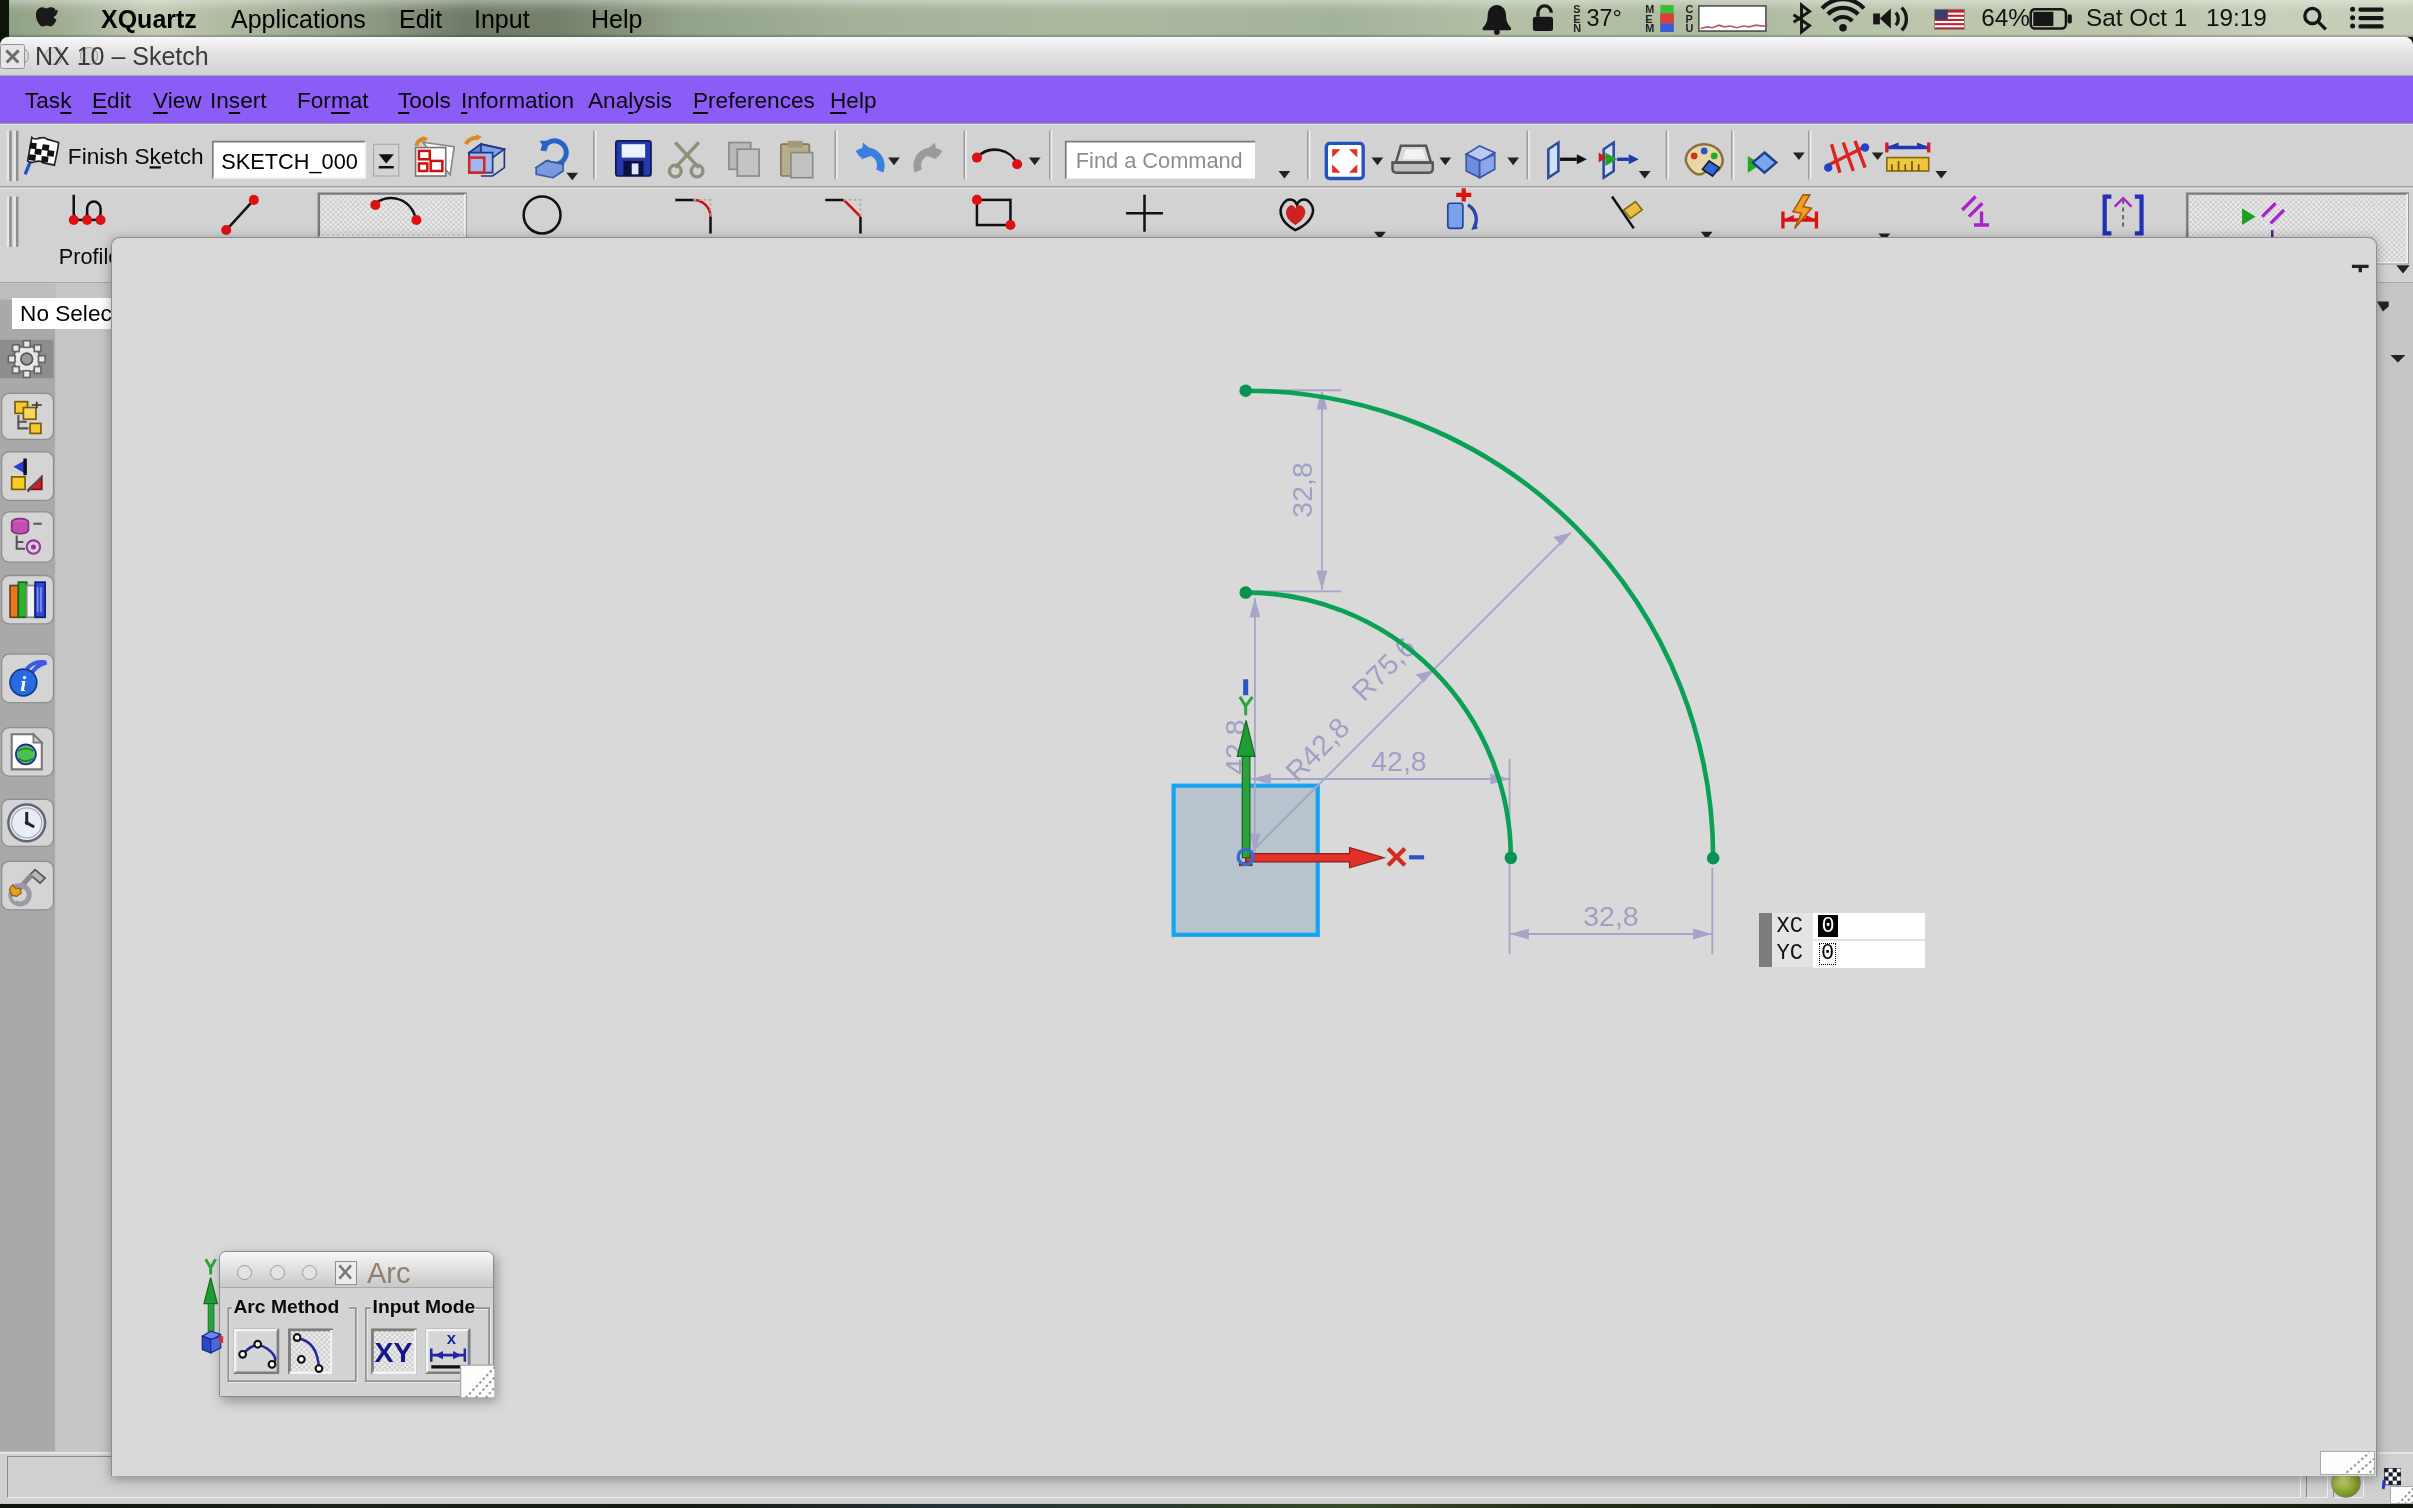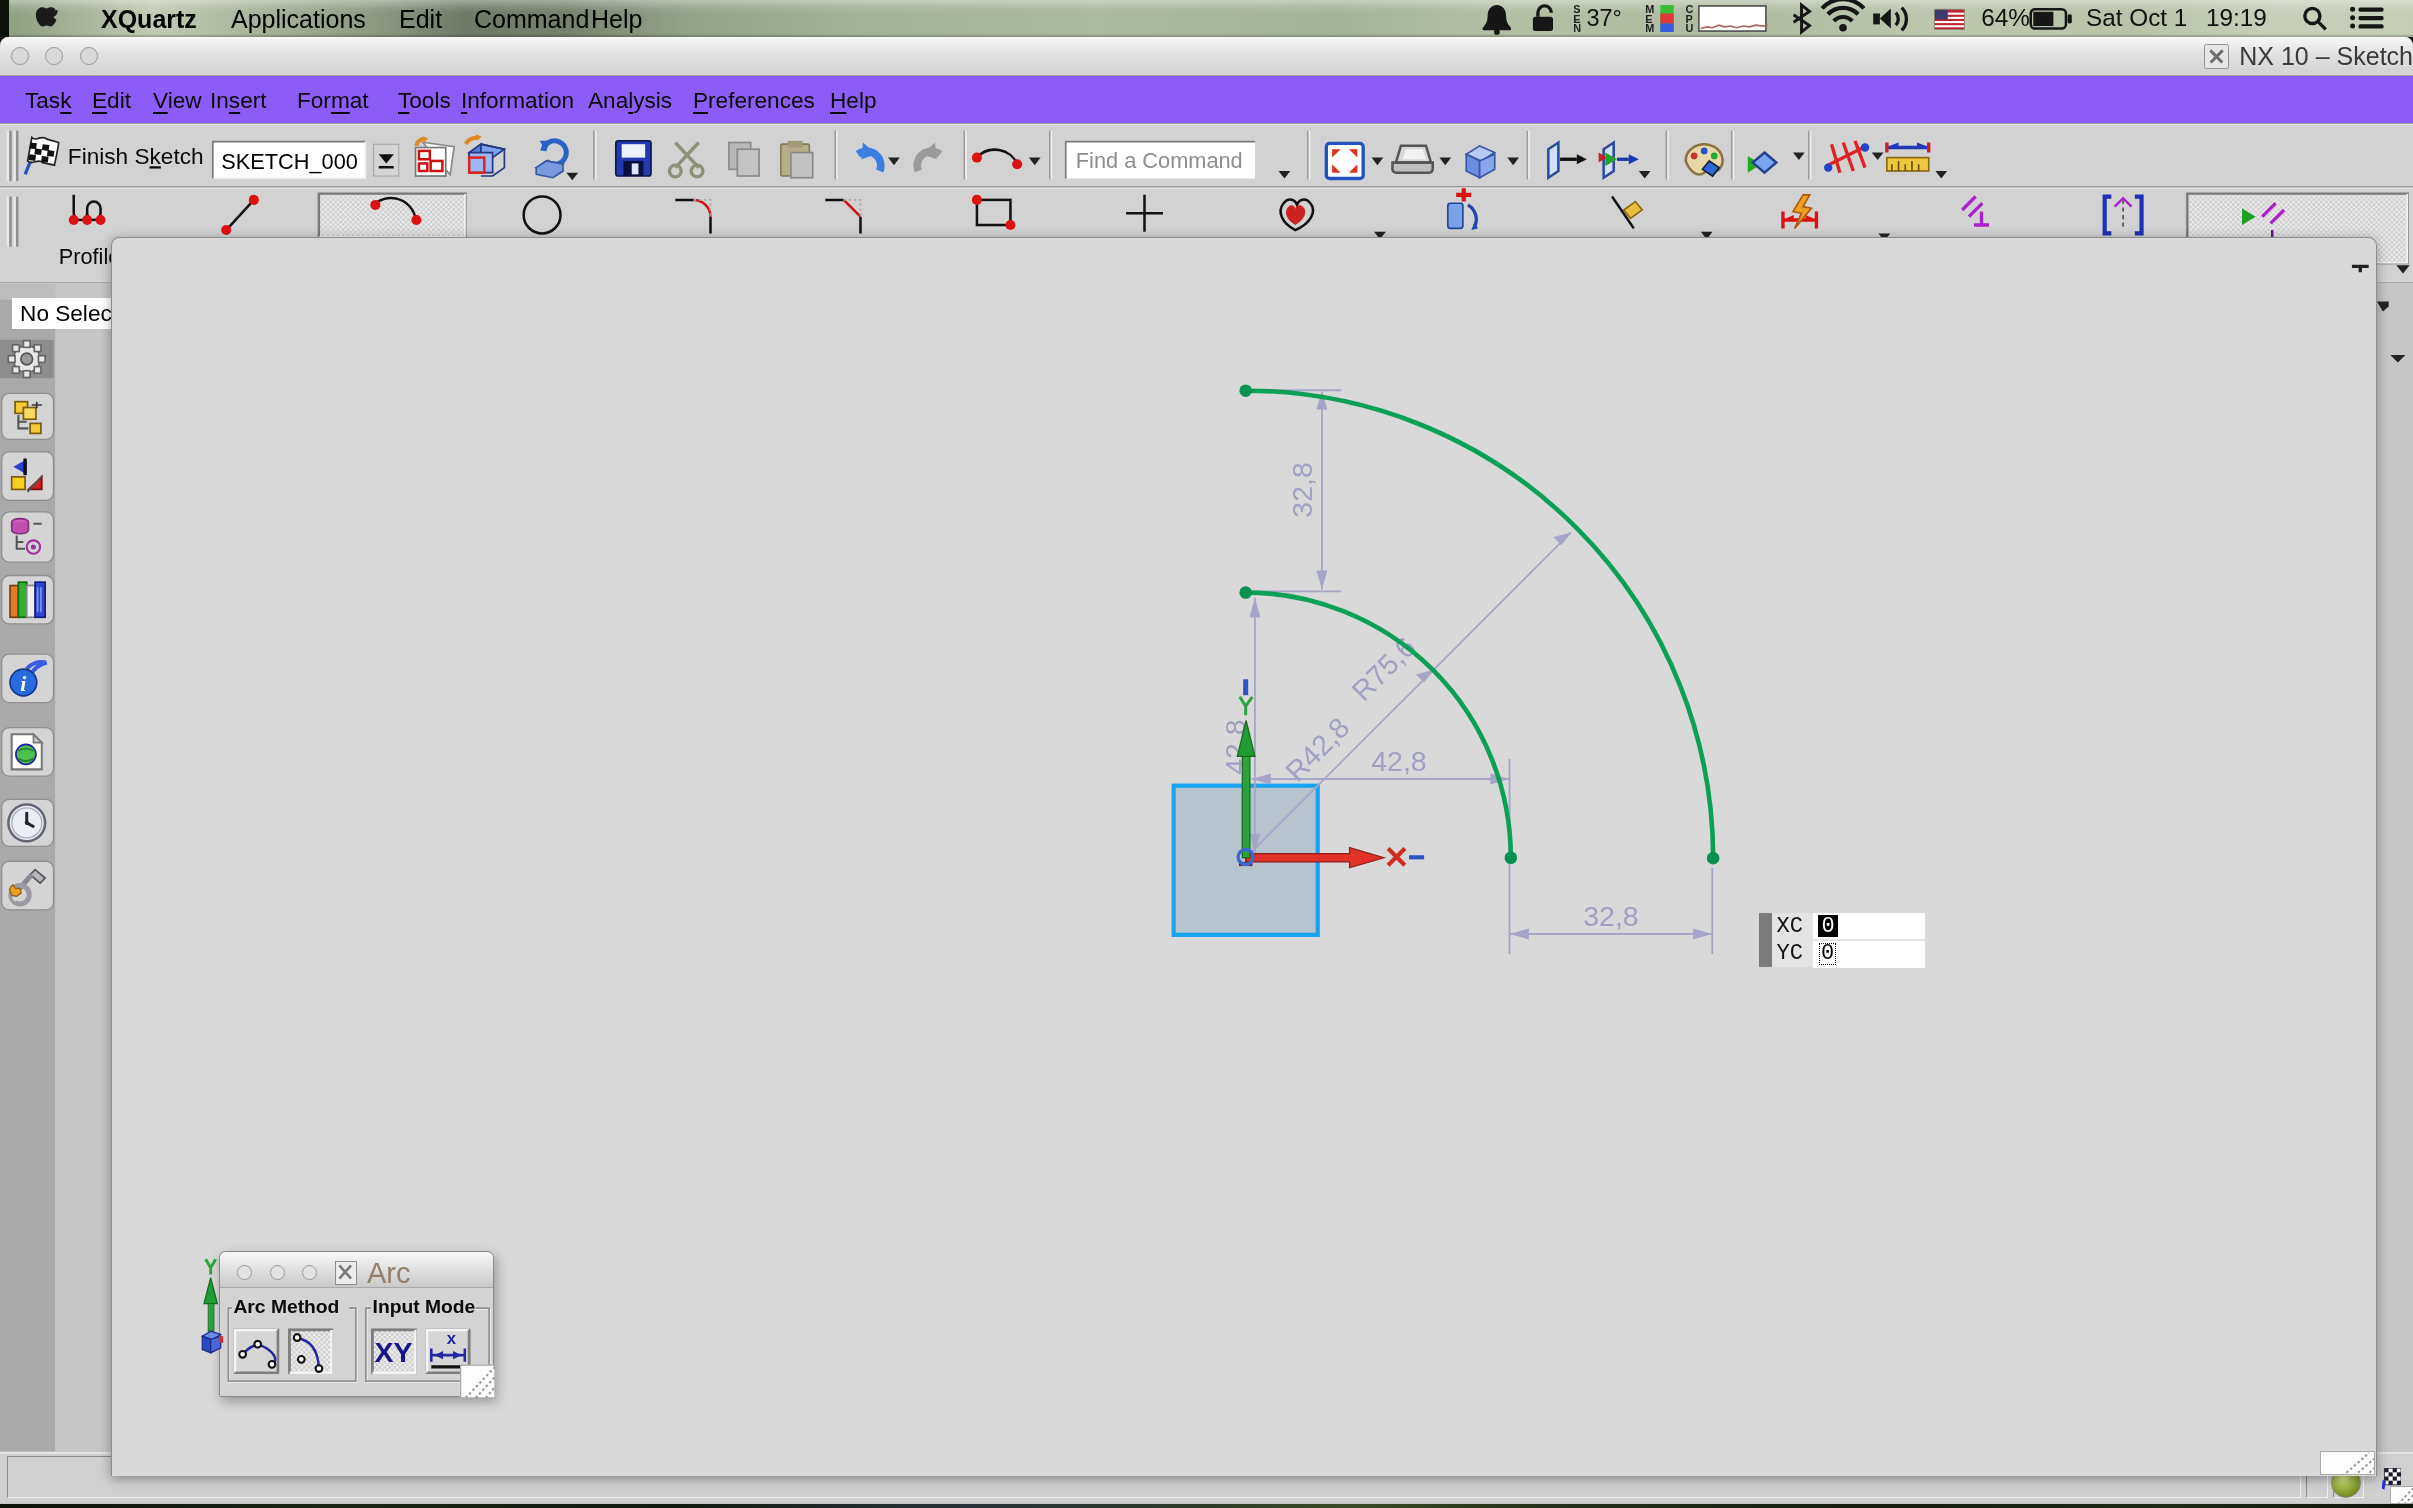--- a/index.html
+++ b/index.html
@@ -6,21 +6,21 @@
 html,body{width:2413px;height:1508px;overflow:hidden}
 body{font-family:"Liberation Sans",sans-serif;background:linear-gradient(90deg,#0e130c,#1c2517 14%,#131a10 28%,#28343a 40%,#2c3c28 50%,#3a4c28 56%,#24301a 64%,#161d11 78%,#1e2916 90%,#10150c 100%);position:relative}
 #menubar{position:absolute;left:9px;top:0;width:2413px;height:37px;
  background:linear-gradient(90deg,#8ea083 0%,#a7b39a 3%,#c2cbb4 6%,#a9b59c 10%,#8d9a83 15%,#6e7a67 19%,#75816c 23%,#93a28a 28%,#a2b198 35%,#abb99f 45%,#a3b29a 55%,#b3c0a6 62%,#aebba1 72%,#bcc7ae 80%,#b8c3aa 88%,#c7cfba 94%,#c4cdb7 100%);
  box-shadow:inset 0 10px 11.7px -6.7px rgba(255,255,255,.5), inset 0 -1.7px 1.7px rgba(0,0,0,.22)}
 .mi{position:absolute;top:0;height:37px;line-height:39px;color:#000;font-size:25px}
 #mainwin{position:absolute;left:0;top:37px;width:2413px;height:1467px;background:#c6c6c6;border-radius:8.4px 8.4px 0 0}
 #titlebar{position:absolute;left:0;top:0;width:2413px;height:39px;border-radius:8.4px 8.4px 0 0;
  background:linear-gradient(#f8f8f8,#e3e3e3 40%,#d2d2d2);border-bottom:0.8px solid #a5a5a5}
 .tl{position:absolute;top:10px;width:17.6px;height:17.6px;border-radius:50%;border:1.7px solid #999;background:#d9d9d9}
-.wtitle{position:absolute;top:0;width:100%;height:39px;display:flex;align-items:center;justify-content:flex-end;font-size:25px;color:#3a3a3a}
+.wtitle{position:absolute;top:0;width:100%;height:39px;display:flex;align-items:center;justify-content:flex-start;font-size:25px;color:#3a3a3a}
 .xicon{display:inline-block;width:25px;height:25px;background:#e6e6e6;border:1.7px solid #949494;border-radius:2.5px;margin-right:10px;position:relative}
 .xicon:before,.xicon:after{content:"";position:absolute;left:2.5px;top:10px;width:17px;height:2.5px;background:#6e6e6e}
 .xicon:before{transform:rotate(45deg)}
 .xicon:after{transform:rotate(-45deg)}
 #menurow{position:absolute;left:0;top:39px;width:2413px;height:48px;background:#8b5cf6;border-bottom:0.8px solid #9d9d9d}
 .nm{position:absolute;top:0;height:47px;line-height:49px;font-size:22.6px;color:#0a0a0a}
 .nm u{text-decoration-thickness:1.7px;text-underline-offset:4.2px}
 #tb1{position:absolute;left:0;top:87px;width:2413px;height:63px;background:#d2d2d2;border-bottom:0.8px solid #9d9d9d;box-shadow:inset 0 0.8px 0 #e8e8e8}
 #tb2{position:absolute;left:0;top:151px;width:2413px;height:95px;background:#d2d2d2;border-bottom:0.8px solid #a8a8a8;box-shadow:inset 0 0.8px 0 #e8e8e8}
 #noselbox{position:absolute;left:11.7px;top:261px;width:126px;height:31px;background:#fff;font-size:22.6px;line-height:31px;color:#000;padding-left:8.4px;white-space:nowrap;overflow:hidden}
@@ -39,21 +39,21 @@
 </head>
 <body>
 <div id="menubar">
 <svg width="2413" height="37" style="position:absolute;left:0;top:0" viewBox="0 0 2880 44">
   <path d="M58 12c-1.5-.2-3.8.8-5.3 2.5-1.3 1.5-2.3 3.8-1.9 5.9 1.9.2 4-.9 5.4-2.6 1.3-1.7 2.2-3.8 1.8-5.8z" fill="#1a1a1a"></path>
   <path d="M62 22.5c-3.2-.2-5.9 1.8-7.4 1.8-1.6 0-3.9-1.7-6.4-1.7-3.3.1-6.3 1.9-8 4.9-3.4 5.9-.9 14.7 2.4 19.5 1.6 2.3 3.6 5 6.1 4.9 2.4-.1 3.4-1.6 6.3-1.6 2.9 0 3.8 1.6 6.4 1.5 2.6 0 4.3-2.4 5.9-4.7 1.9-2.7 2.6-5.3 2.7-5.4-.1-.1-5.1-2-5.2-7.9 0-4.9 4-7.3 4.2-7.4-2.3-3.4-5.9-3.8-7-3.9z" fill="#1a1a1a" transform="translate(2,-9) scale(.78)"></path>
 </svg>
 <span class="mi" style="left:92px;font-weight:bold">XQuartz</span>
 <span class="mi" style="left:222px">Applications</span>
 <span class="mi" style="left:390px">Edit</span>
-<span class="mi" style="left:465px">Command</span>
+<span class="mi" style="left:465px">Input</span>
 <span class="mi" style="left:582px">Help</span>
 <div id="mright">
 <svg width="989" height="37" style="position:absolute;left:1425px;top:0" viewBox="0 0 1180 44">
   <g fill="#161616">
     <path d="M75 6 c-7 0-11 6-11 13 0 6-2 10-5 13 -2 2-1 4 1 4 h30 c2 0 3-2 1-4 -3-3-5-7-5-13 0-7-4-13-11-13z"></path>
     <circle cx="75" cy="38" r="3.5"></circle>
     <rect x="118" y="20" width="24" height="17" rx="3"></rect>
     <path d="M124 20 v-5 a8 8 0 0 1 16 0" fill="none" stroke="#161616" stroke-width="4"></path>
   </g>
   <g font-family="Liberation Sans" font-size="13" font-weight="bold" fill="#222">

